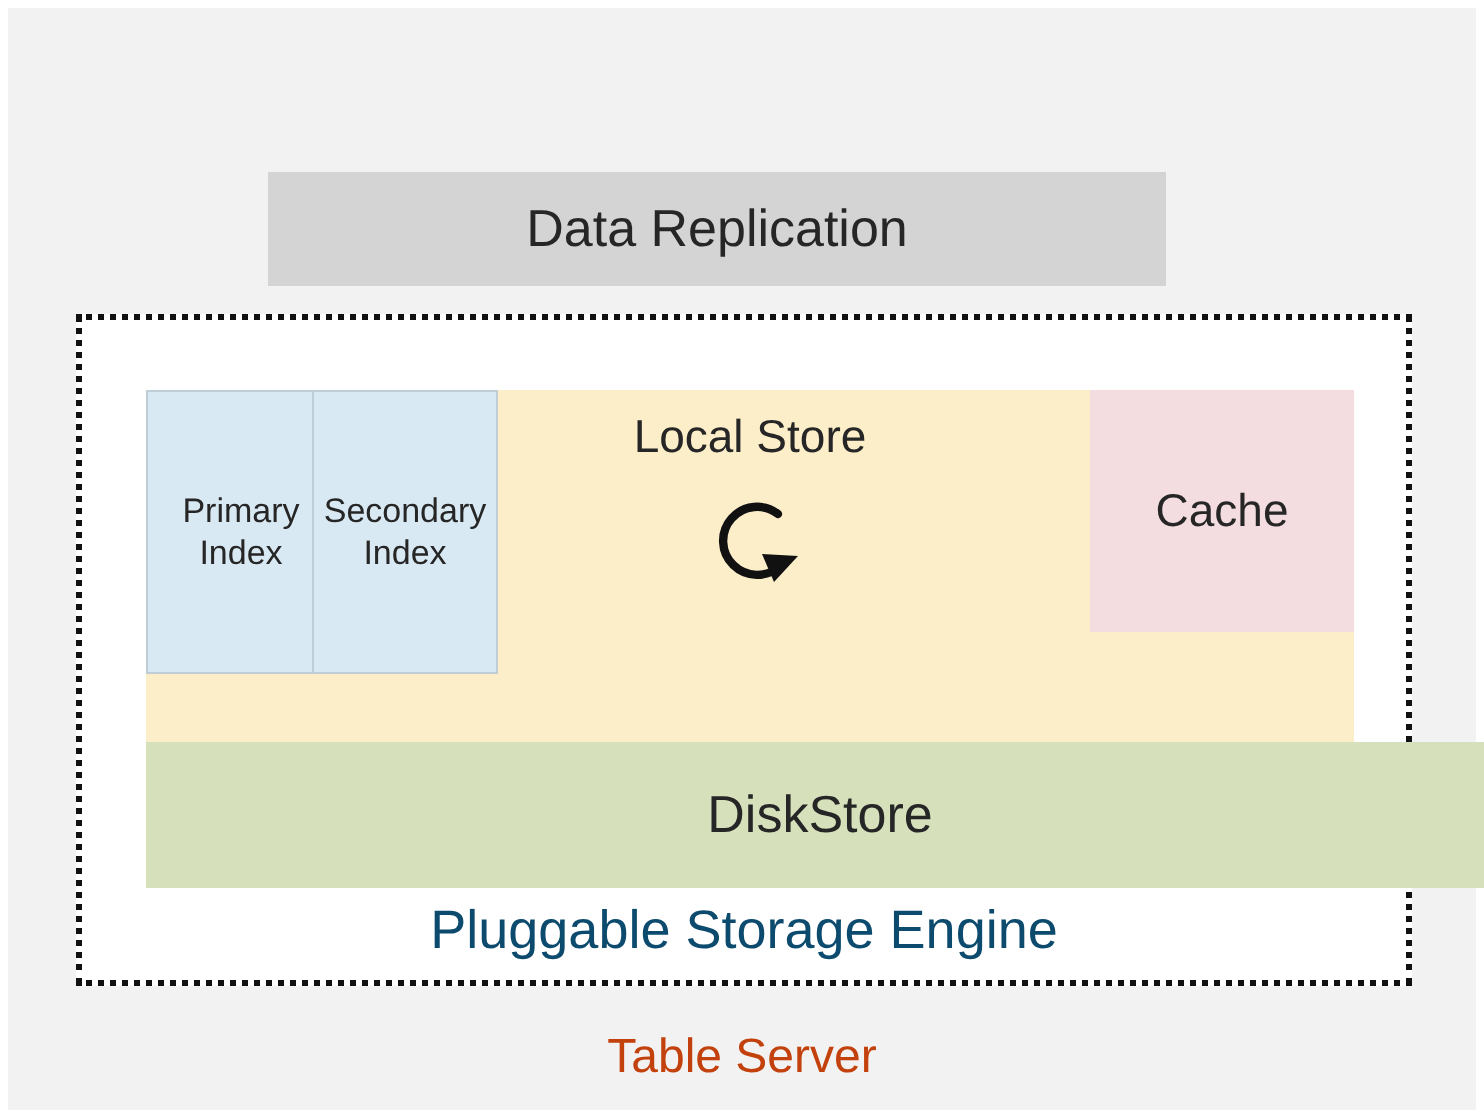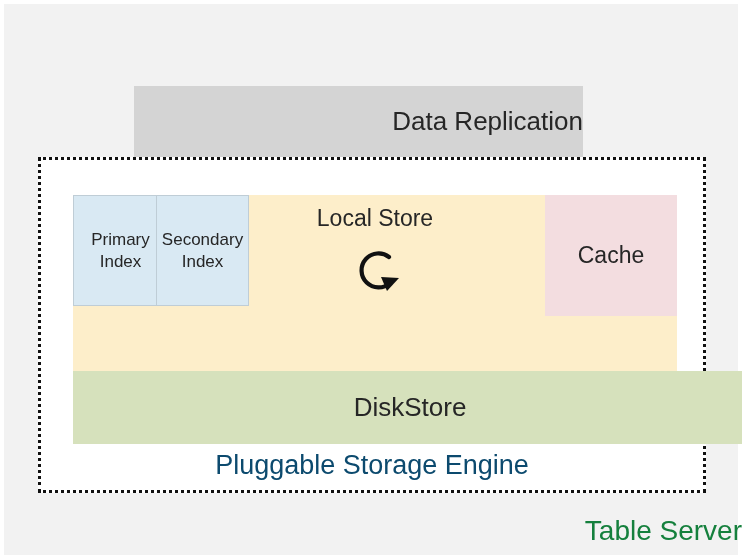--- a/index.html
+++ b/index.html
@@ -49,24 +49,23 @@
     background: #c8c0dc;
     font-size: 26px;
     letter-spacing: 0.1px;
   }
 
   
   .data-repl {
     left: 134px;
     top: 86px;
     width: 449px;
-    height: 71px;
+    height: 57px;
     background: #d4d4d4;
     font-size: 26px;
-    justify-content: flex-end;
   }
 
   
   .pse {
     position: absolute;
     left: 38px;
     top: 157px;
     width: 668px;
     height: 336px;
     box-sizing: border-box;
@@ -99,21 +98,21 @@
     left: 50%;
     top: 52px;
     transform: translateX(-50%);
     width: 52px;
     height: 52px;
   }
 
   
   .idx {
     top: 35px;
-    height: 111px;
+    height: 142px;
     background: #d9e9f3;
     border: 1px solid #bfcdd6;
     font-size: 17px;
     line-height: 1.25;
     color: #262626;
   }
   .idx-primary   { left: 32px;  width: 95px; }
   .idx-secondary { left: 115px; width: 93px; justify-content: center; }
 
   
@@ -146,23 +145,23 @@
     font-size: 27px;
     color: #0c4a6e;
   }
 
   
   .table-server {
     position: absolute;
     left: 0;
     right: 0;
     top: 515px;
-    text-align: right;
-    font-size: 28px;
-    color: #15803d;
+    text-align: center;
+    font-size: 24px;
+    color: #c2410c;
   }
 </style>
 </head>
 <body>
 
 <div id="canvas">
   <div class="plate"></div>
 
 
   <div class="box data-repl">

